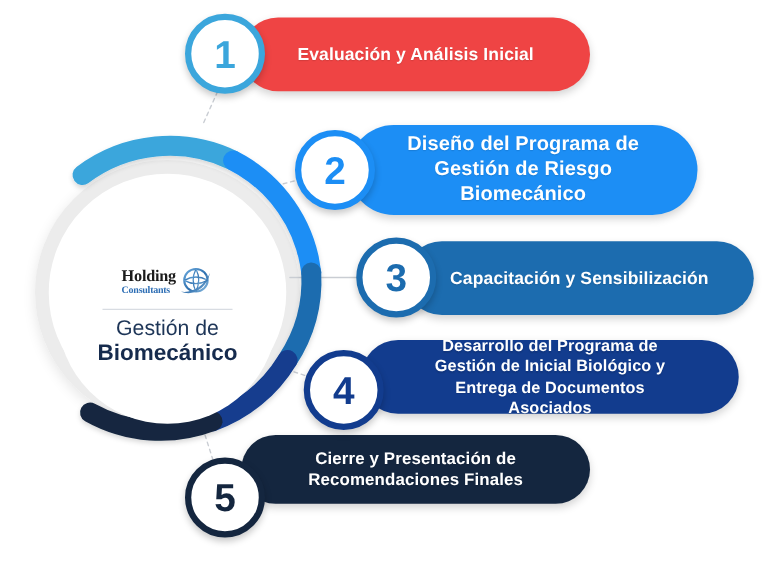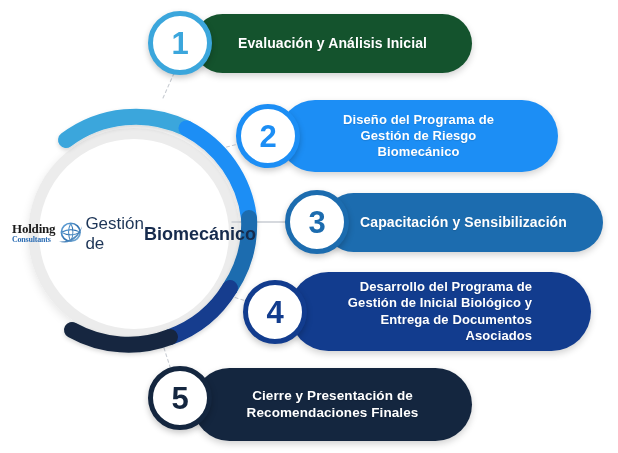--- a/index.html
+++ b/index.html
@@ -25,26 +25,26 @@
     position:absolute;
     left:28px; top:128px;
     width:212px; height:212px;
     border-radius:50%;
     border:11px solid #ececec;
     box-sizing:border-box;
     background:transparent;
   }
   .hub-inner{
     position:absolute;
-    left:46px; top:146px;
+    left:46px; top:163px;
     width:176px; height:176px;
     border-radius:50%;
     background:#ffffff;
     display:flex;
-    flex-direction:row;
+    flex-direction:column;
     align-items:center;
     justify-content:center;
     z-index:6;
   }
 
   
   .logo{
     display:flex;align-items:center;justify-content:center;
     gap:2px;
     margin-bottom:3px;
@@ -151,32 +151,32 @@
         <path d="M21 7 Q27 19 21 31" fill="none" stroke="url(#gsg)" stroke-width="1.4"></path>
         <path d="M5 31 C16 33 30 26 36 11 C33 27 18 37 5 31 Z" fill="url(#gsg)" opacity="0.95"></path>
       </svg>
     </div>
     <div class="logo-rule"></div>
     <div class="hub-l2">Gestión de</div>
     <div class="hub-l4">Biomecánico</div>
   </div>
 
   <div class="step">
-    <div class="bar" style="left: 193px; top: 14px; width: 279px; height: 59px; font-size: 14px; background: #14532d; color: rgb(255, 255, 255);">
+    <div class="bar" style="left: 193px; top: 14px; width: 279px; height: 59px; font-size: 14px; background: #ef4444; color: rgb(255, 255, 255);">
       <div class="bar-text">
         <div>Evaluación y Análisis Inicial</div>
       </div>
     </div>
     <div class="num" style="left:148px;top:11px;width:64px;height:64px;border:5px solid #3BA6DC;">
       <span style="font-size:31px;color:#3BA6DC;">1</span>
     </div>
   </div>
 
   <div class="step">
-    <div class="bar" style="left: 279px; top: 100px; width: 279px; height: 72px; font-size: 13px; background: rgb(28, 142, 245); color: rgb(255, 255, 255);">
+    <div class="bar" style="left: 279px; top: 100px; width: 279px; height: 72px; font-size: 16px; background: rgb(28, 142, 245); color: rgb(255, 255, 255);">
       <div class="bar-text">
         <div>Diseño del Programa de</div>
         <div>Gestión de Riesgo</div>
         <div>Biomecánico</div>
       </div>
     </div>
     <div class="num" style="left:236px;top:104px;width:64px;height:64px;border:5px solid #1C8EF5;">
       <span style="font-size:31px;color:#1C8EF5;">2</span>
     </div>
   </div>
@@ -186,35 +186,35 @@
       <div class="bar-text">
         <div>Capacitación y Sensibilización</div>
       </div>
     </div>
     <div class="num" style="left:285px;top:190px;width:64px;height:64px;border:5px solid #1C6CAF;">
       <span style="font-size:31px;color:#1C6CAF;">3</span>
     </div>
   </div>
 
   <div class="step">
-    <div class="bar" style="left: 289px; top: 272px; width: 302px; height: 79px; font-size: 13px; background: rgb(18, 60, 142); color: rgb(255, 255, 255); text-align: right;">
+    <div class="bar" style="left: 289px; top: 272px; width: 302px; height: 59px; font-size: 13px; background: rgb(18, 60, 142); color: rgb(255, 255, 255);">
       <div class="bar-text">
         <div>Desarrollo del Programa de</div>
         <div>Gestión de Inicial Biológico y</div>
         <div>Entrega de Documentos</div>
         <div>Asociados</div>
       </div>
     </div>
     <div class="num" style="left:243px;top:280px;width:64px;height:64px;border:5px solid #123C8E;">
       <span style="font-size:31px;color:#123C8E;">4</span>
     </div>
   </div>
 
   <div class="step">
-    <div class="bar" style="left: 193px; top: 368px; width: 279px; height: 73px; font-size: 13.5px; background: rgb(20, 38, 63); color: rgb(255, 255, 255);">
+    <div class="bar" style="left: 193px; top: 348px; width: 279px; height: 55px; font-size: 13.5px; background: rgb(20, 38, 63); color: rgb(255, 255, 255);">
       <div class="bar-text">
         <div>Cierre y Presentación de</div>
         <div>Recomendaciones Finales</div>
       </div>
     </div>
     <div class="num" style="left:148px;top:366px;width:64px;height:64px;border:5px solid #14263F;">
       <span style="font-size:31px;color:#14263F;">5</span>
     </div>
   </div>
 

